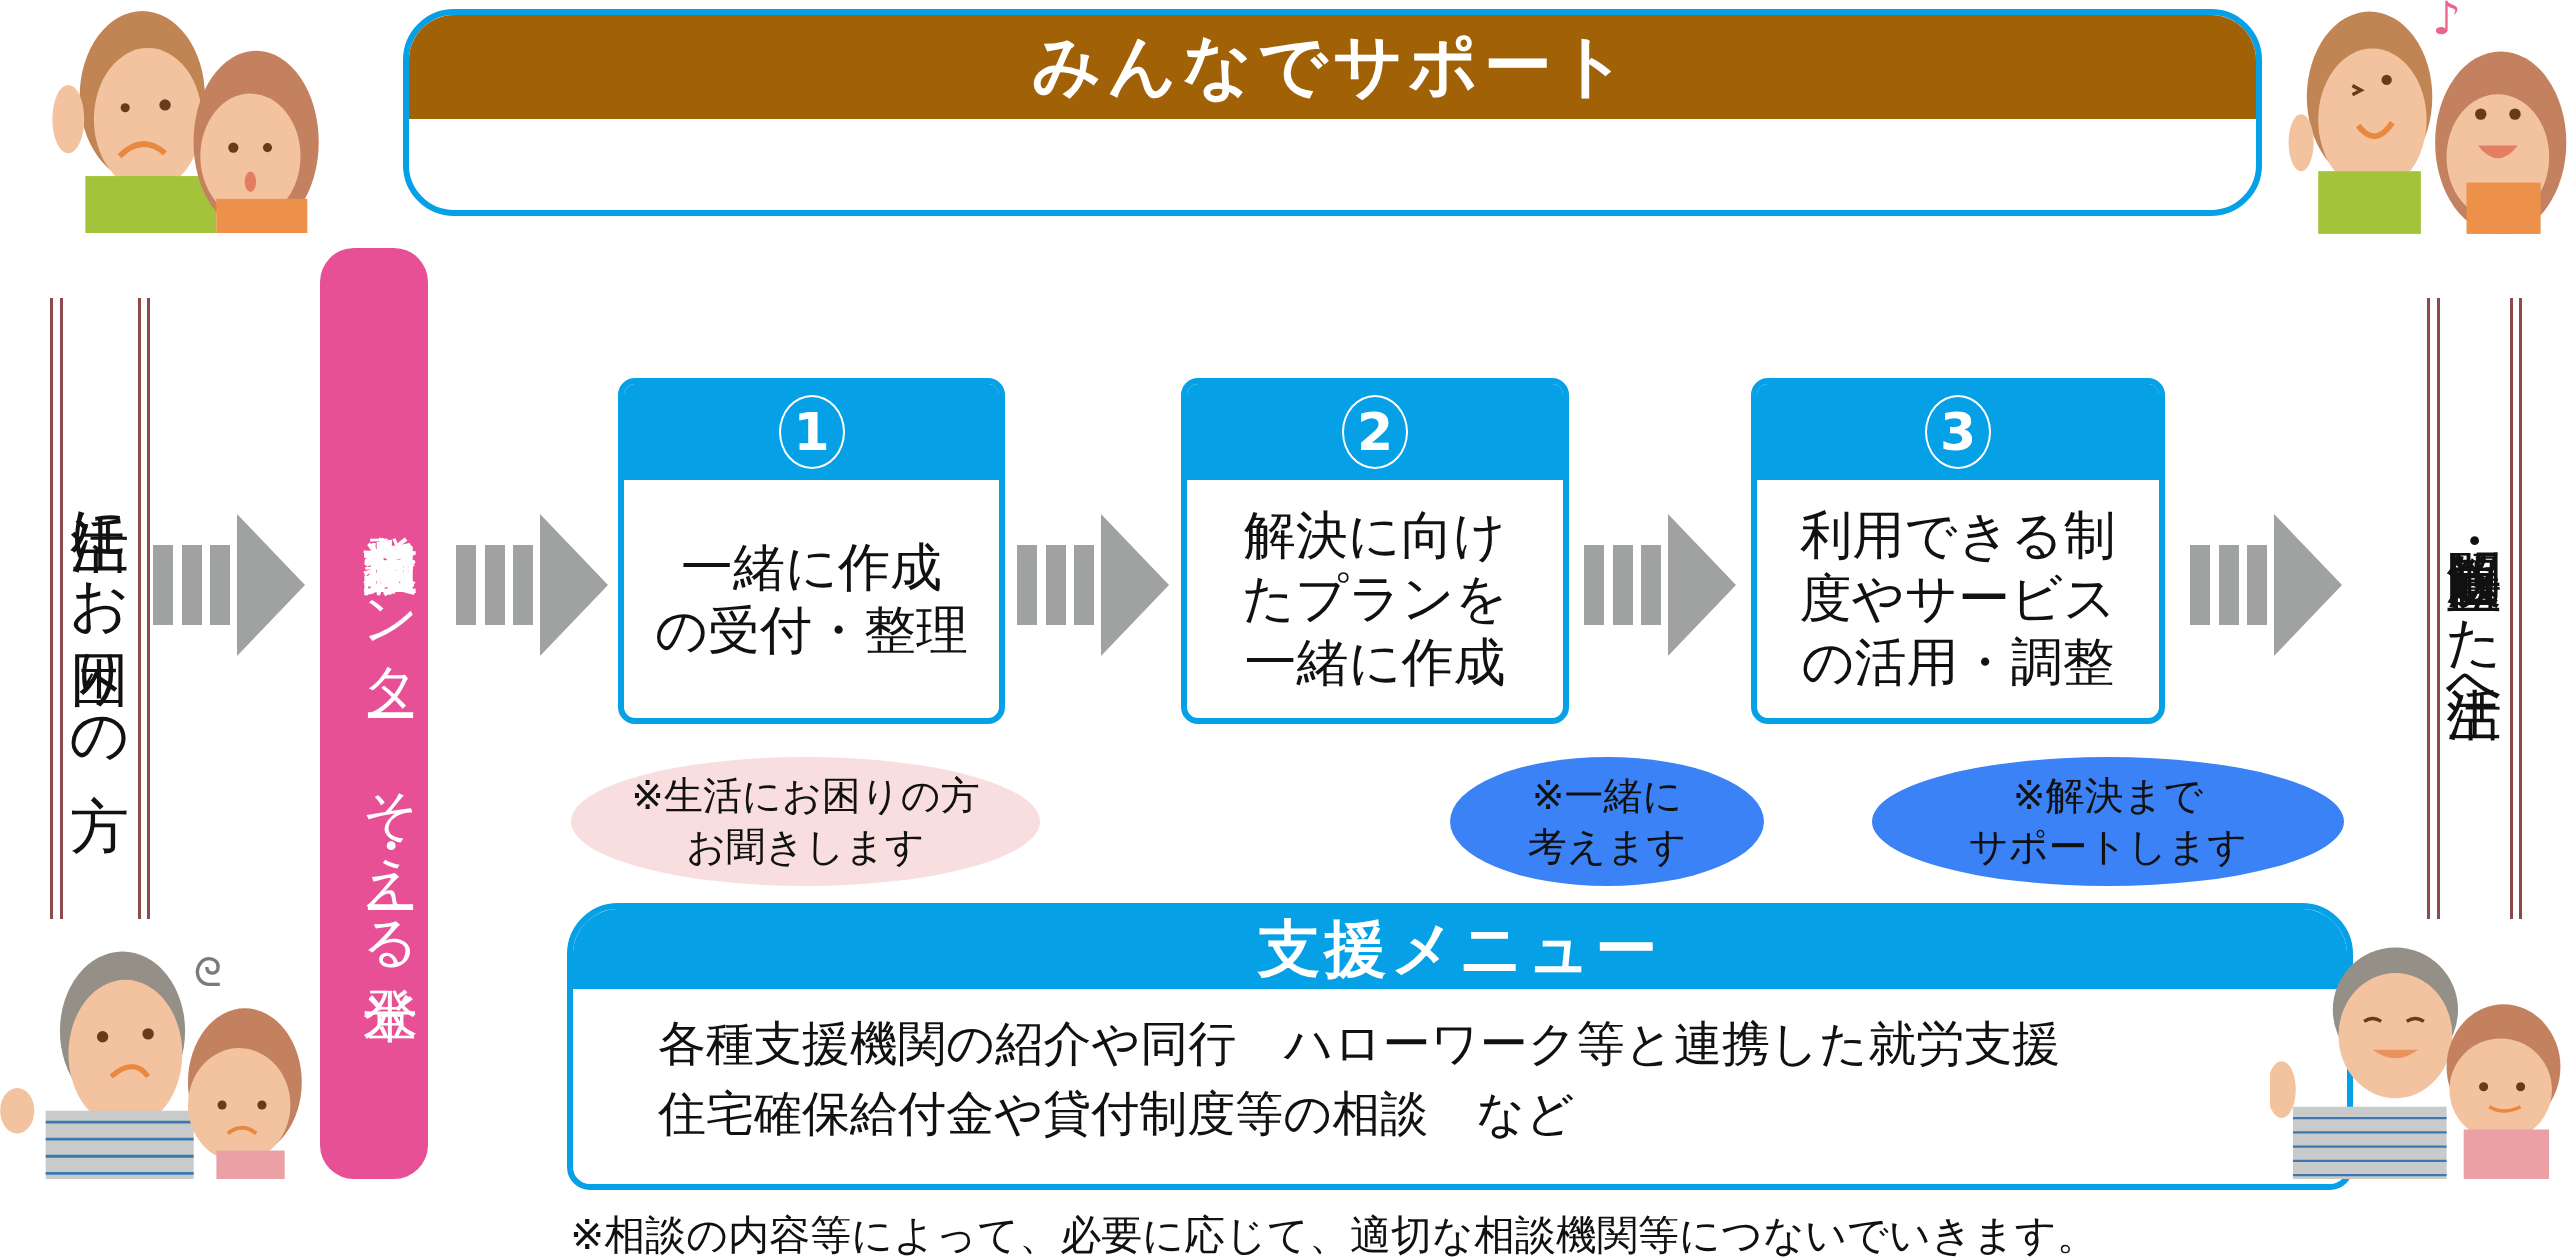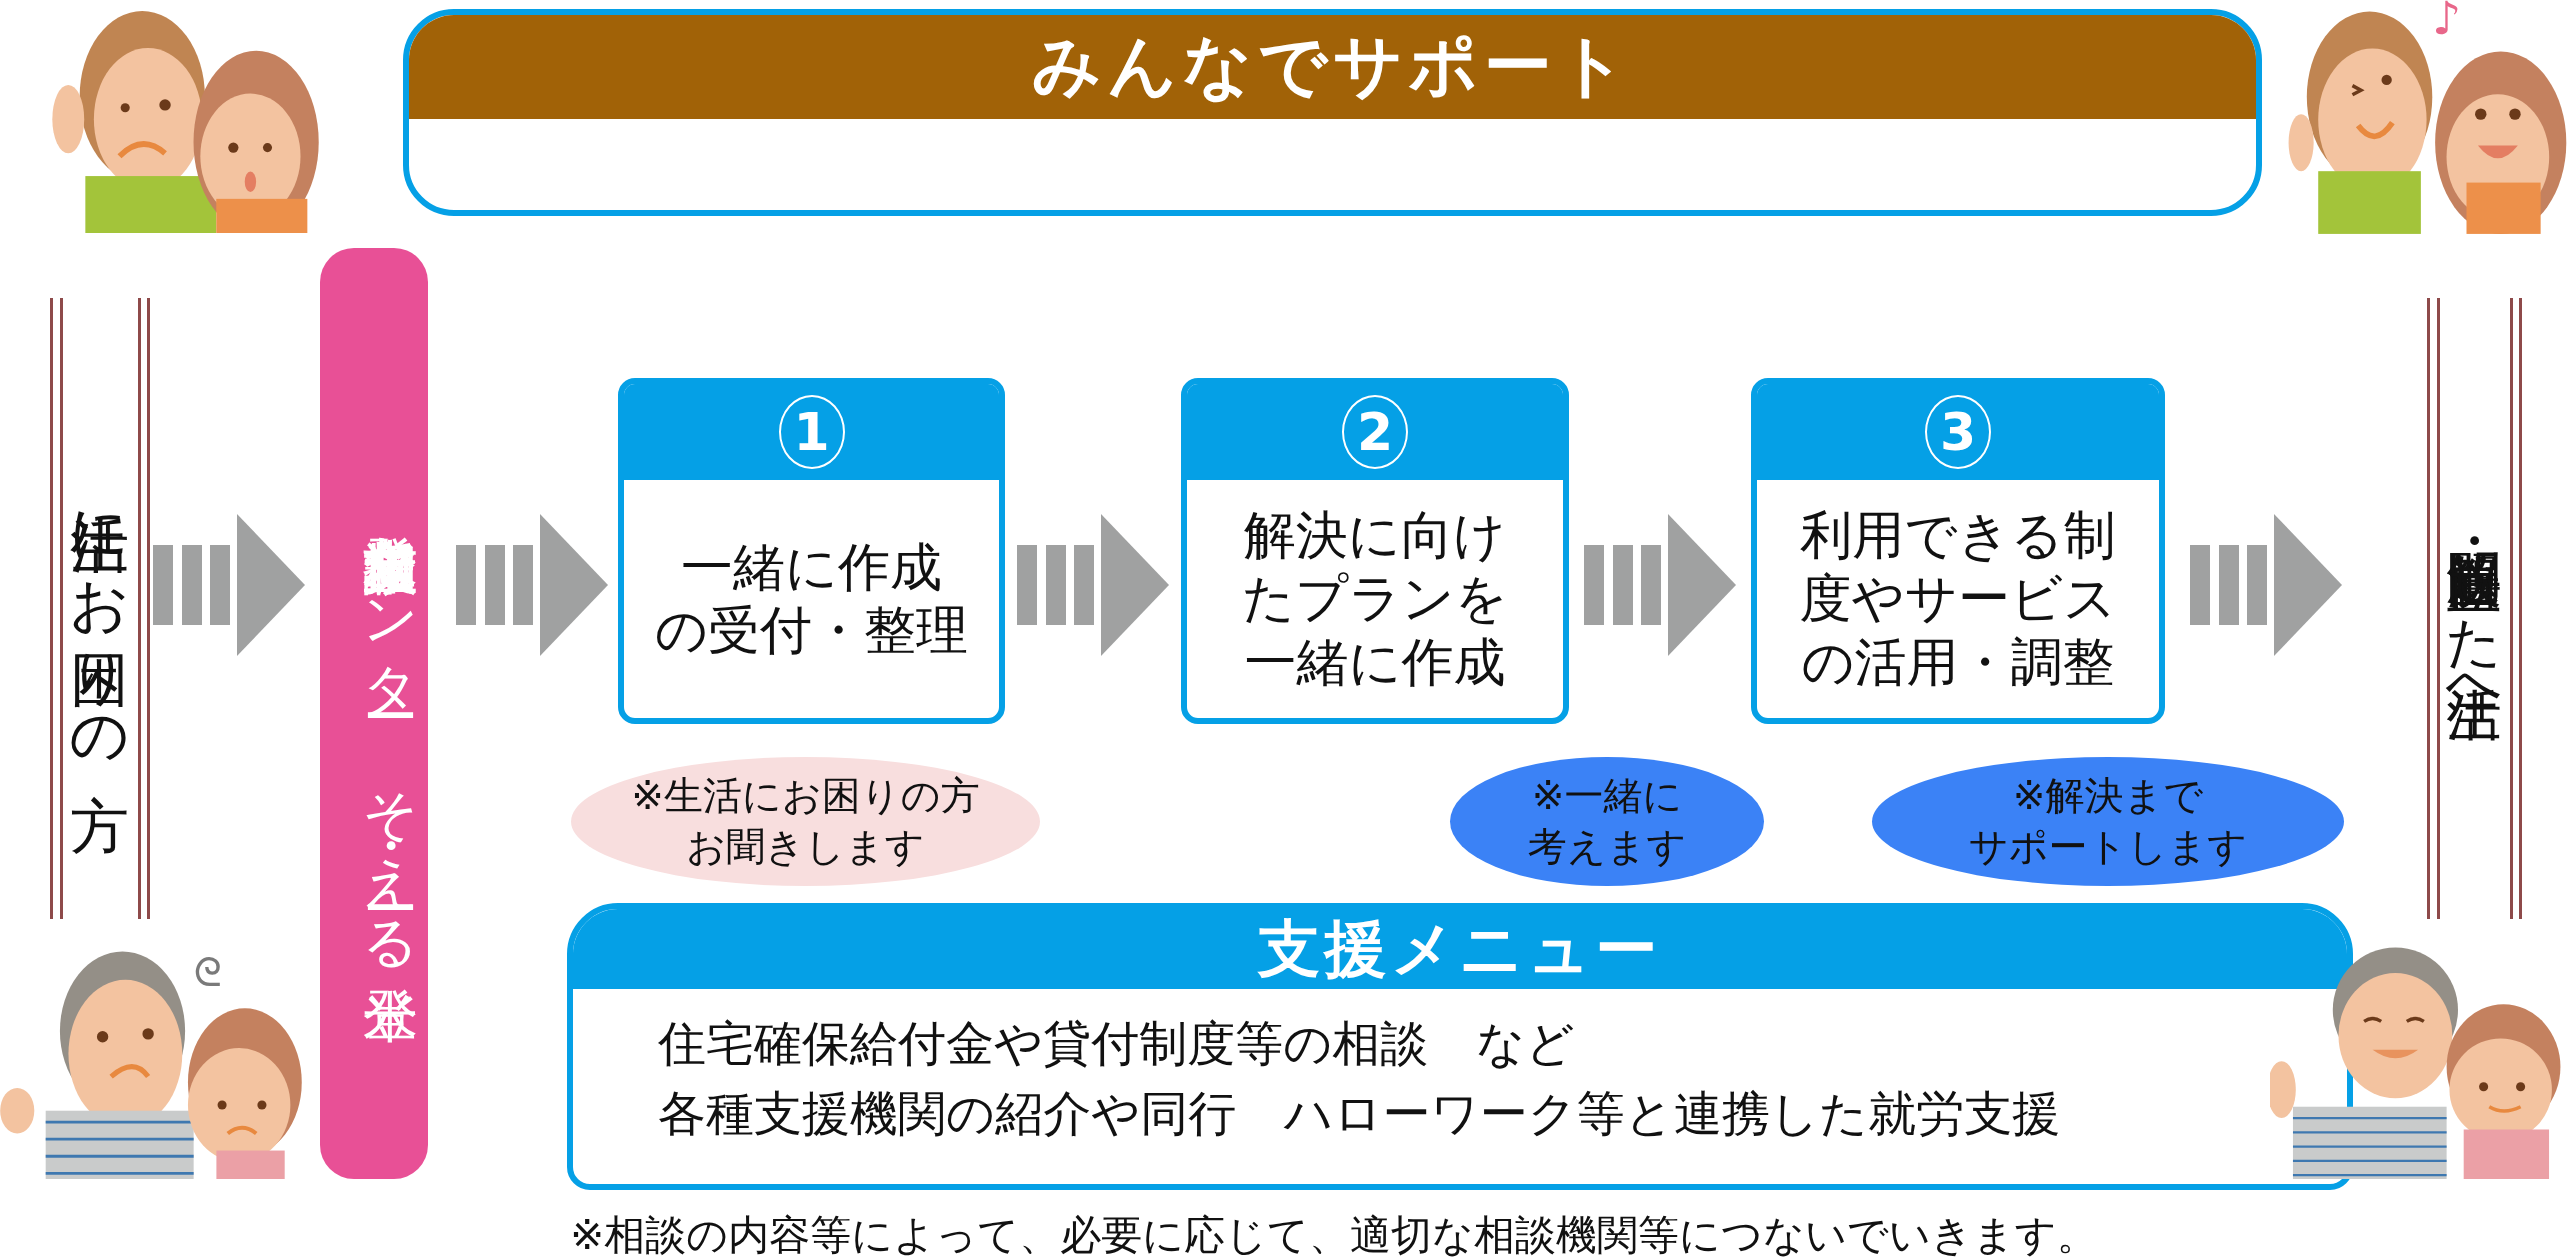--- a/index.html
+++ b/index.html
@@ -154,22 +154,22 @@
 
 <div class="abs" style="left:2427px;top:298px;width:95px;height:621px;">
   <div class="dbl" style="left:0;"></div>
   <div class="dbl" style="right:0;"></div>
   <div class="vlabel" style="position:absolute;left:12.5px;right:12.5px;top:0;bottom:0;font-size:55px;">問題解決・自立した生活へ</div>
 </div>
 
 <div class="abs menu">
   <div class="mhdr">支援メニュー</div>
   <div class="mbody">
+    <div>各種支援機関の紹介や同行　ハローワーク等と連携した就労支援</div>
     <div>住宅確保給付金や貸付制度等の相談　など</div>
-    <div>各種支援機関の紹介や同行　ハローワーク等と連携した就労支援</div>
   </div>
 </div>
 
 <div class="abs" style="left:0px;top:940px;width:319px;height:239px;">
   <svg width="319" height="239" viewBox="0 0 560 420">
     <ellipse cx="215" cy="160" rx="110" ry="140" fill="#948F87"></ellipse>
     <ellipse cx="220" cy="200" rx="100" ry="130" fill="#F3C3A0"></ellipse>
     <rect x="80" y="300" width="260" height="120" fill="#C9CBCB"></rect>
     <g stroke="#3E78B0" stroke-width="5">
         <line x1="80" y1="320" x2="340" y2="320"></line>

